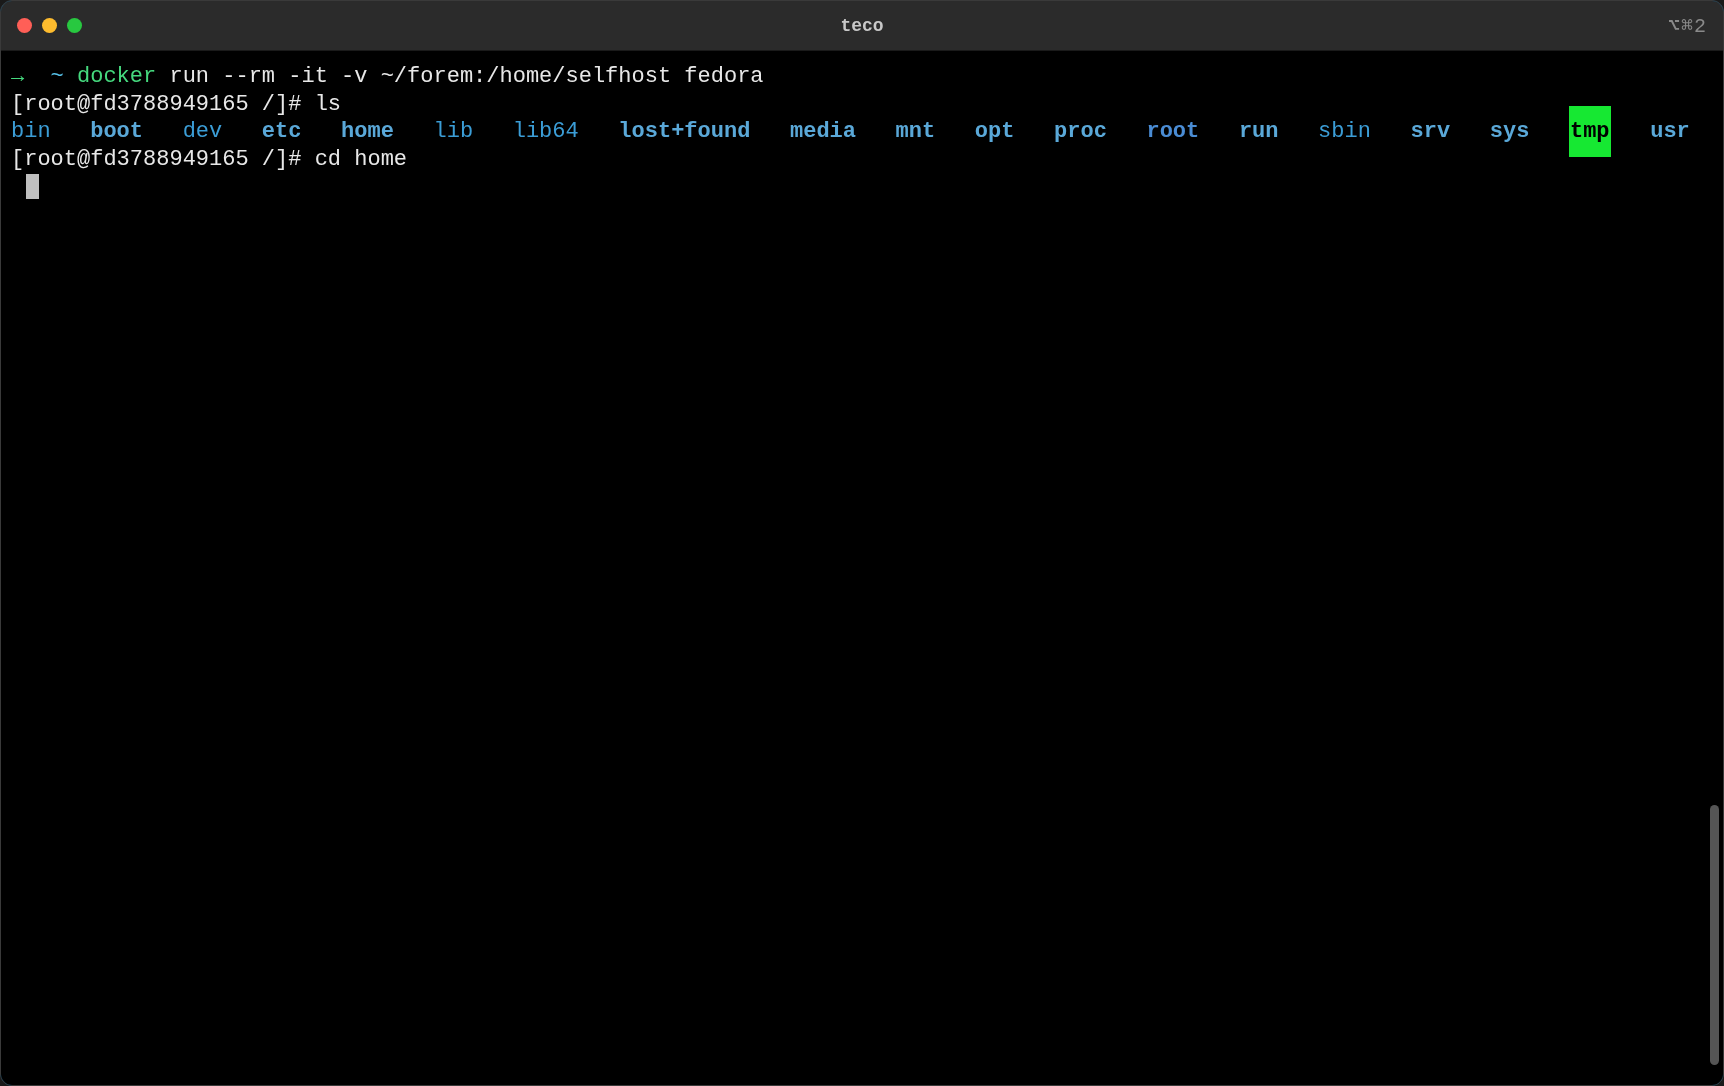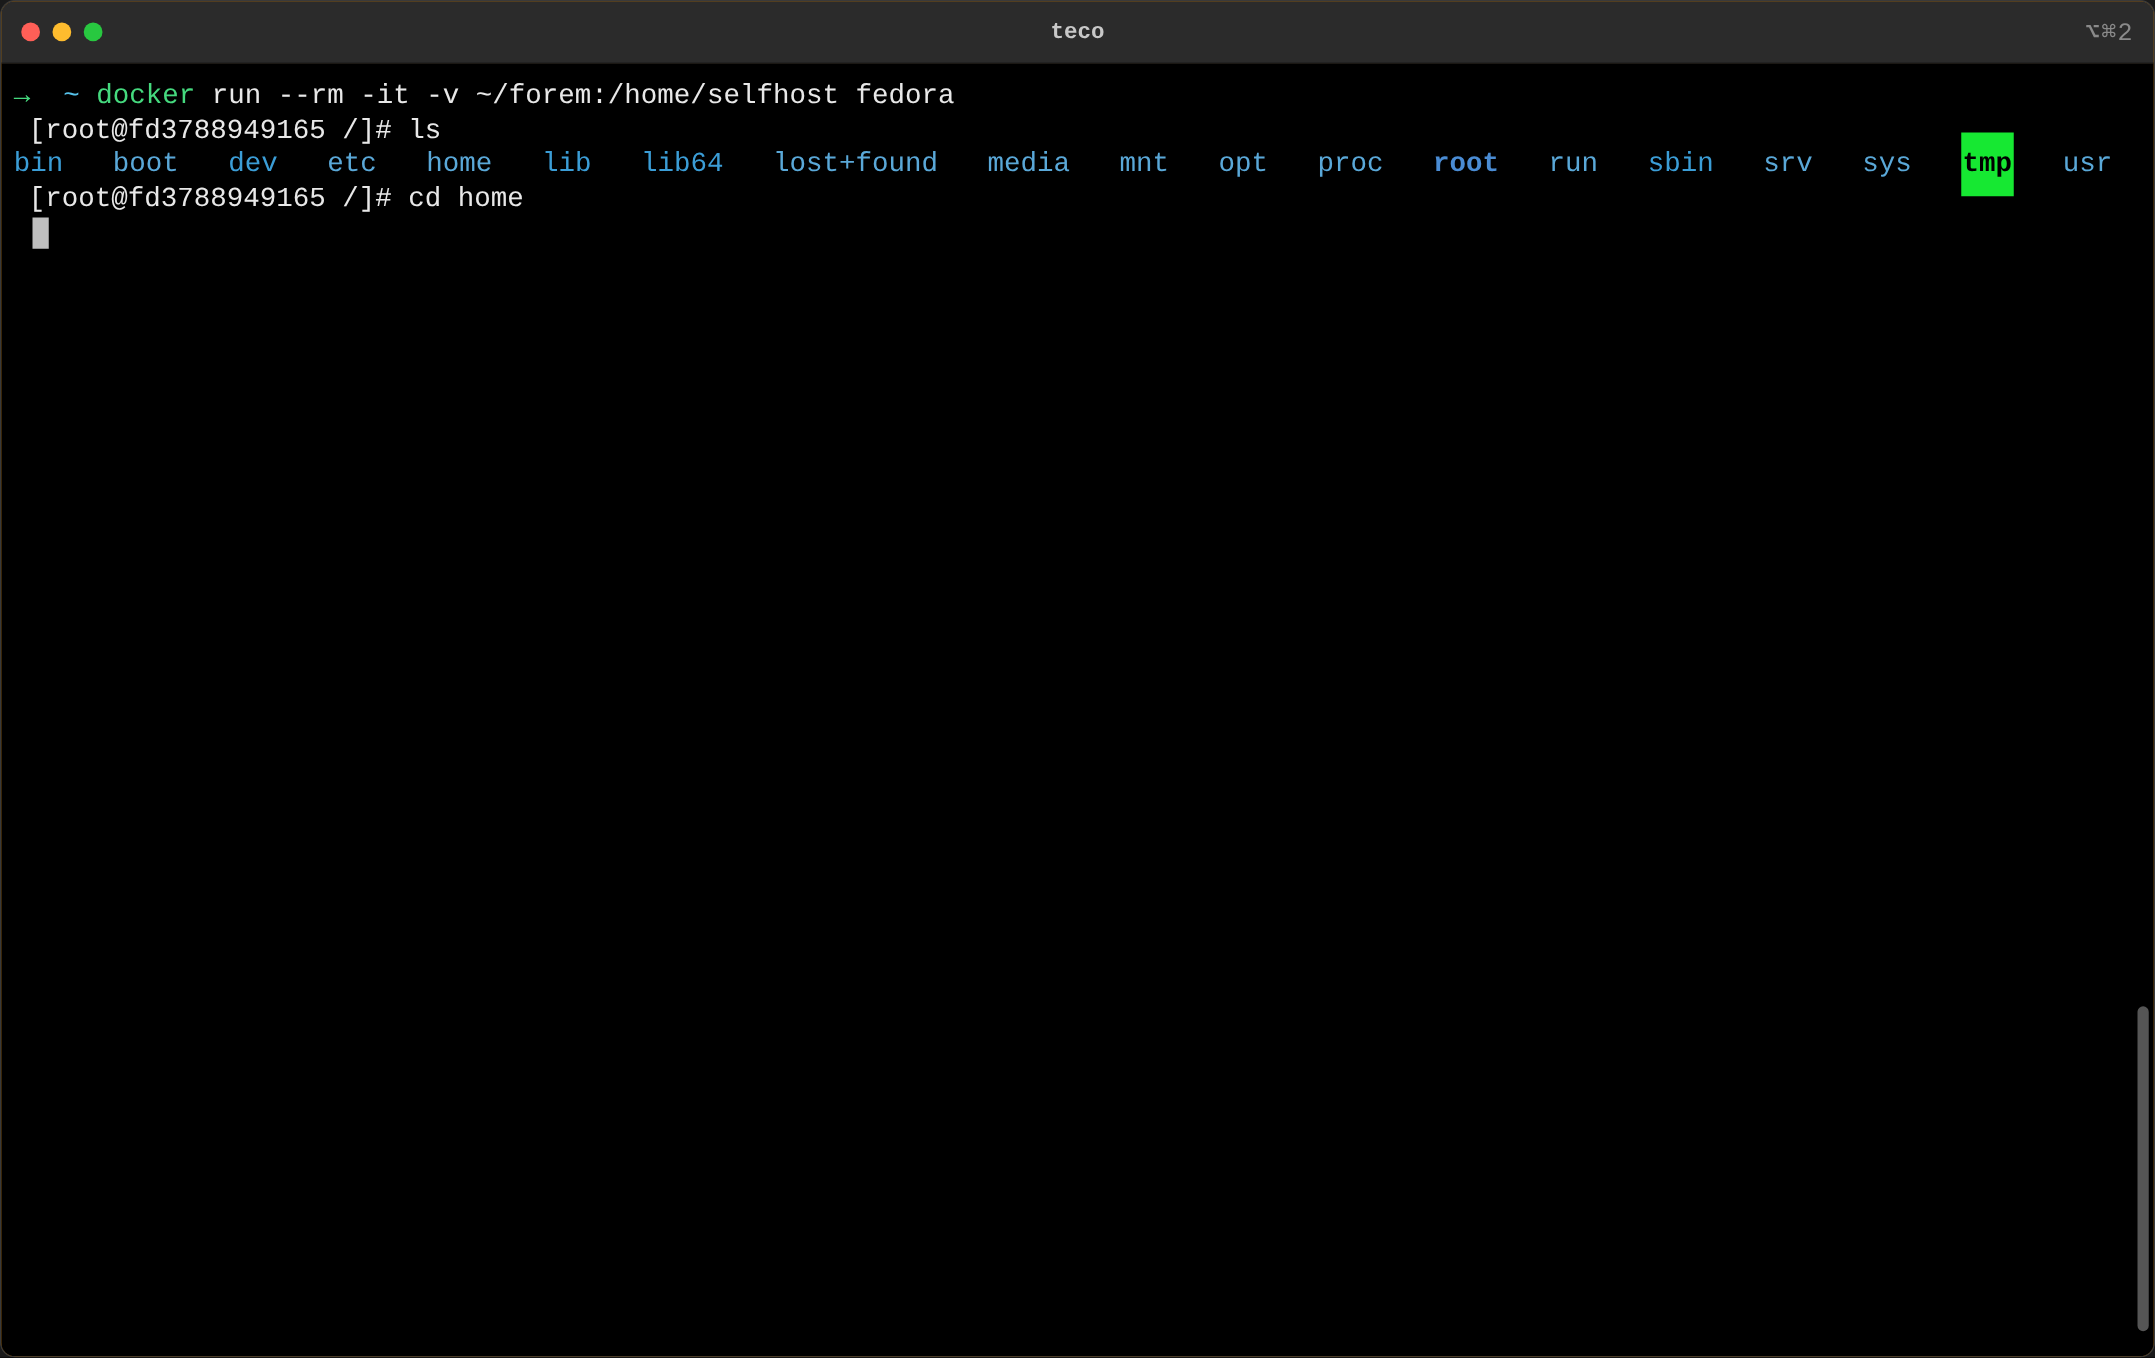--- a/index.html
+++ b/index.html
@@ -10,21 +10,21 @@
     body {
       background: #1a1a1a;
       font-family: 'Menlo', 'Monaco', 'Courier New', monospace;
       width: 1724px;
       height: 1086px;
       overflow: hidden;
     }
     .window {
       width: 1724px;
       height: 1086px;
-      background: #a16207;
+      background: #0369a1;
       border-radius: 12px;
       overflow: hidden;
       display: flex;
       flex-direction: column;
       border: 1px solid #3a3a3a;
     }
     .titlebar {
       height: 50px;
       background: #2b2b2b;
       display: flex;
@@ -80,23 +80,23 @@
       background: #555;
       border-radius: 5px;
     }
     .line {
       white-space: pre;
     }
     .arrow { color: #45d97e; }
     .tilde { color: #56c2ea; }
     .cmd-green { color: #45d97e; }
     .args { color: #e8e8e8; margin-top: 48px; }
-    .prompt { color: #e8e8e8; margin-left: 12px; }
+    .prompt { color: #e8e8e8; }
     .dir-cyan { color: #3b9dd6; font-weight: normal; }
-    .dir-mid { color: #5aa8d8; font-weight: normal; }
+    .dir-mid { color: #5aa8d8; font-weight: bold; }
     .dir-blue { color: #4a8cd4; font-weight: bold; }
     .tmp {
       background: #16e832;
       color: #000;
       font-weight: bold;
       padding: 13px 1px;
     }
     .cursor {
       display: inline-block;
       width: 13px;

